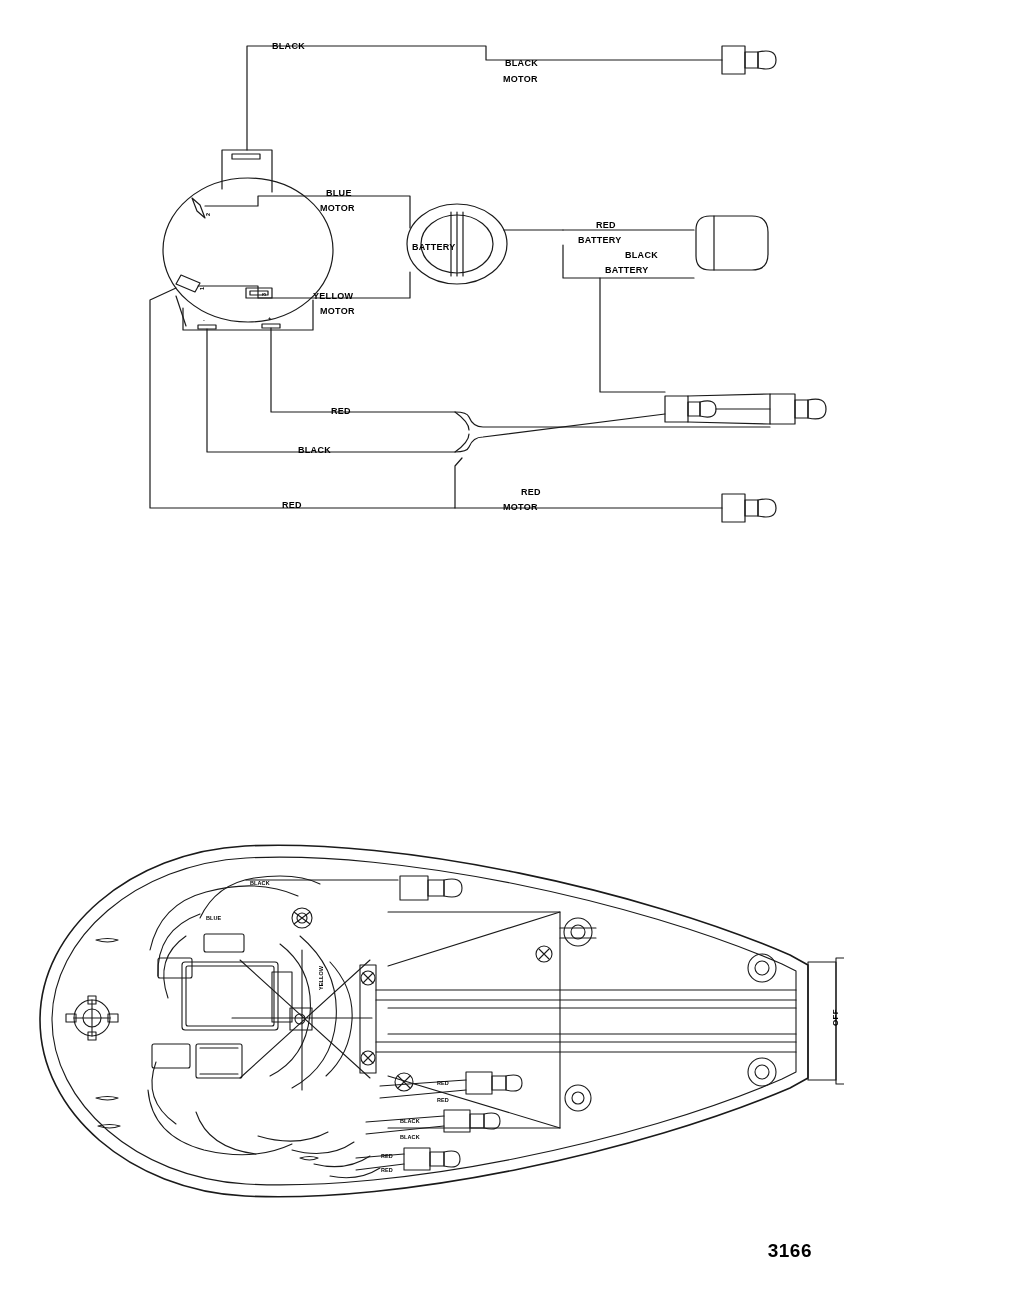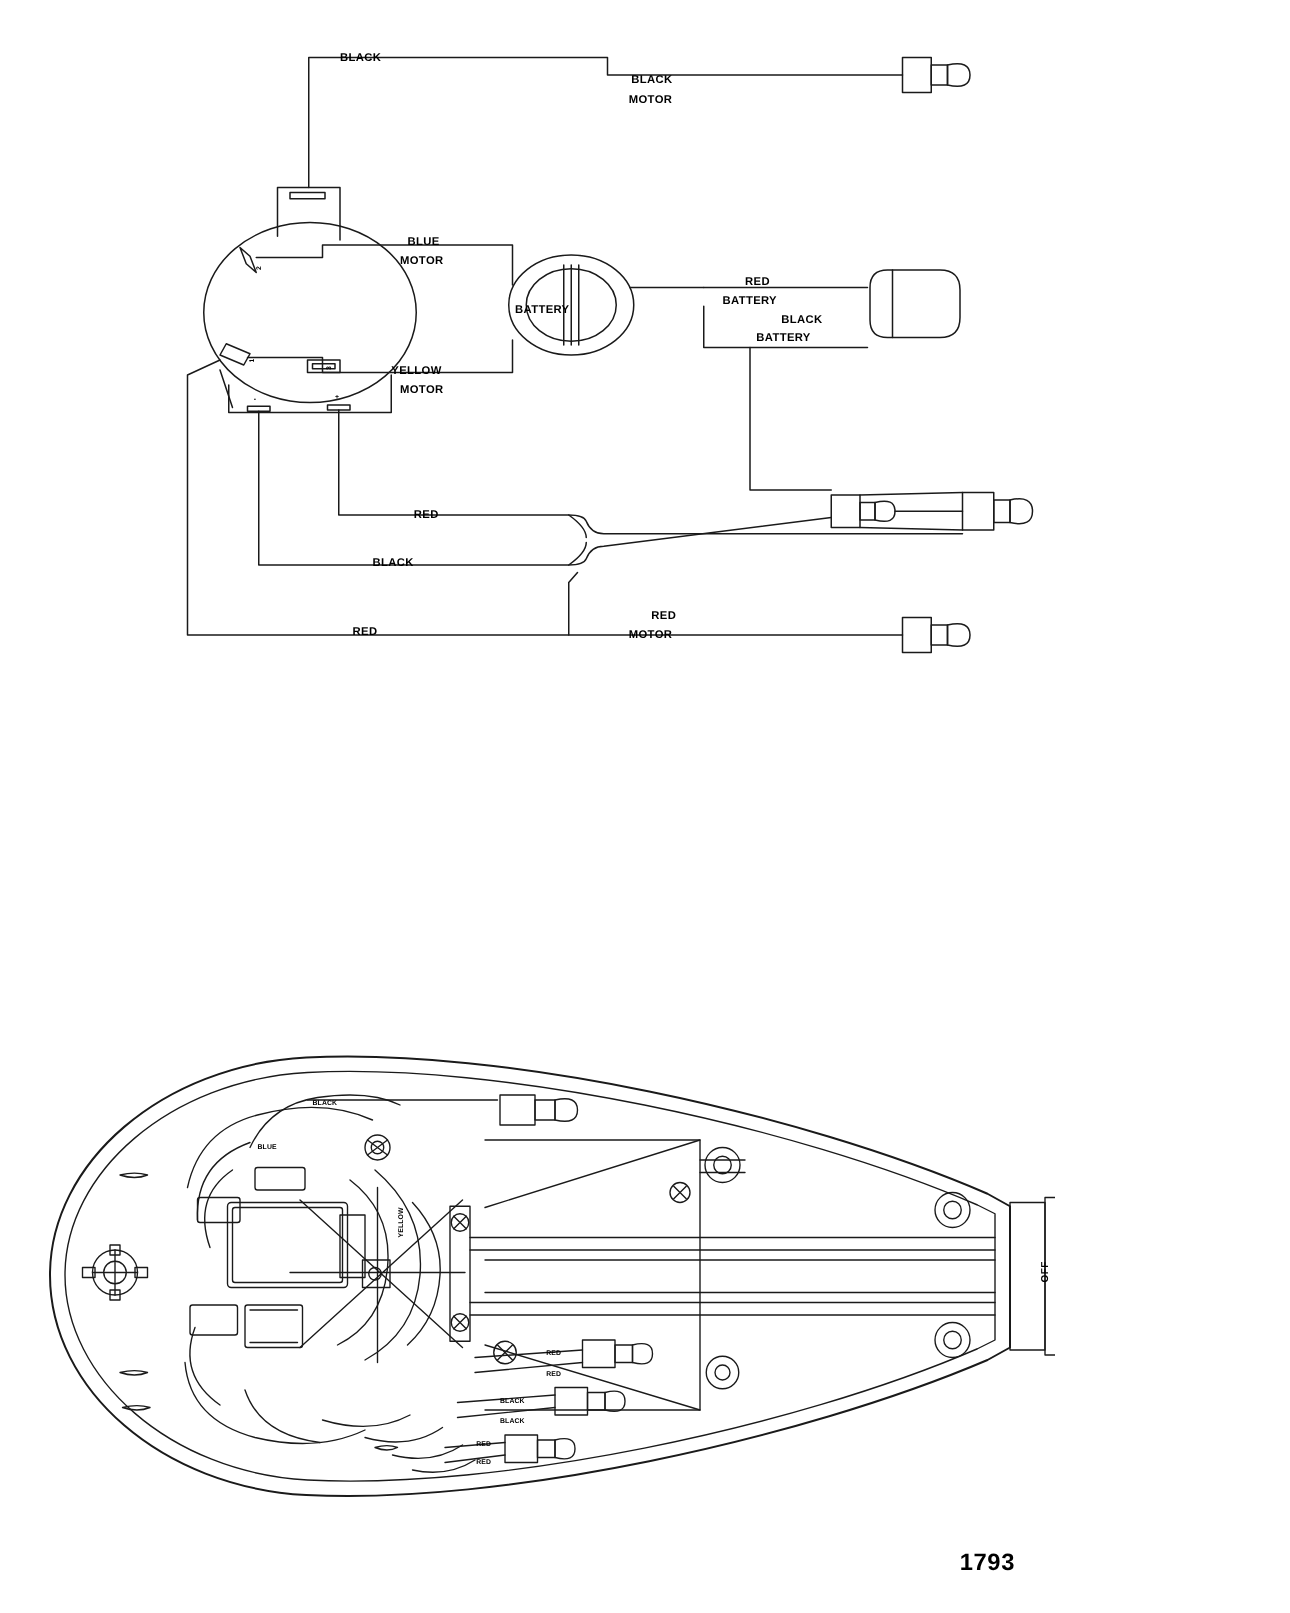--- a/index.html
+++ b/index.html
@@ -290,15 +290,15 @@
   <div class="lbl tiny" style="left:206px;top:915px;">BLUE</div>
   <div class="lbl tiny rot90" style="left:318px;top:990px;">YELLOW</div>
   <div class="lbl tiny" style="left:437px;top:1080px;">RED</div>
   <div class="lbl tiny" style="left:437px;top:1097px;">RED</div>
   <div class="lbl tiny" style="left:400px;top:1118px;">BLACK</div>
   <div class="lbl tiny" style="left:400px;top:1134px;">BLACK</div>
   <div class="lbl tiny" style="left:381px;top:1153px;">RED</div>
   <div class="lbl tiny" style="left:381px;top:1167px;">RED</div>
   <div class="lbl mid rot90" style="left:830px;top:1026px;">OFF</div>
 
-  <div id="fignum">1793</div>
+  <div id="fignum">3166</div>
 
 </div>
 
 </body></html>

